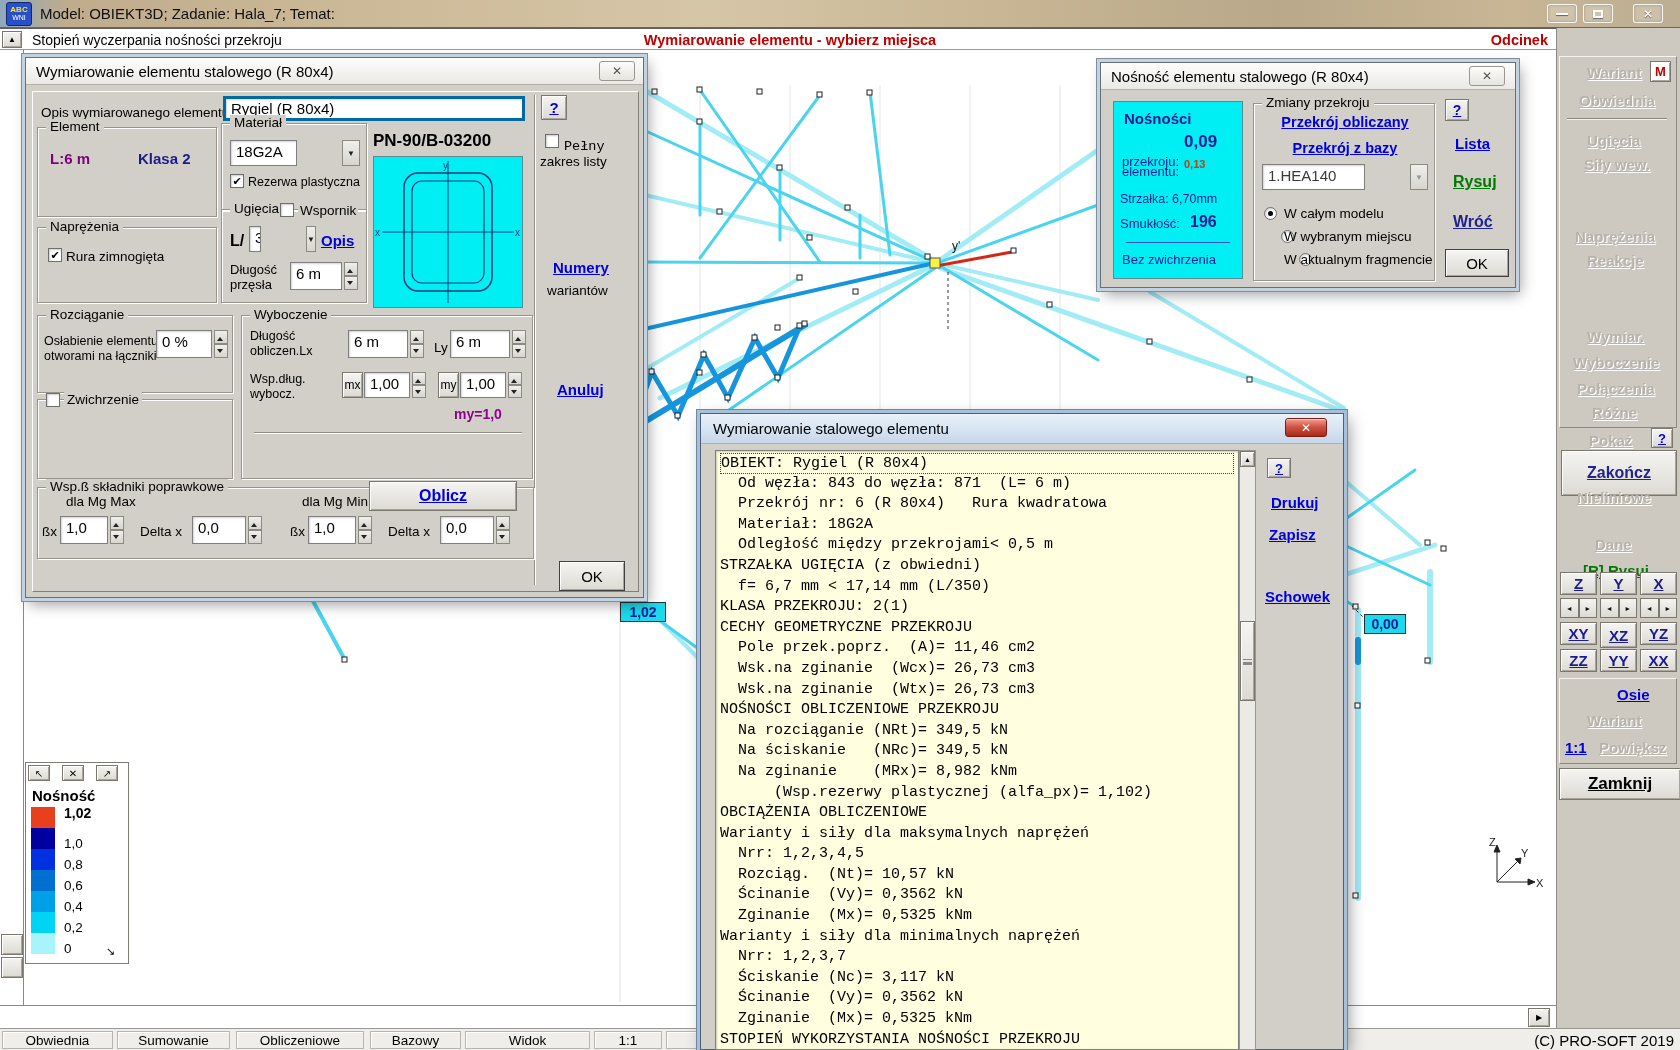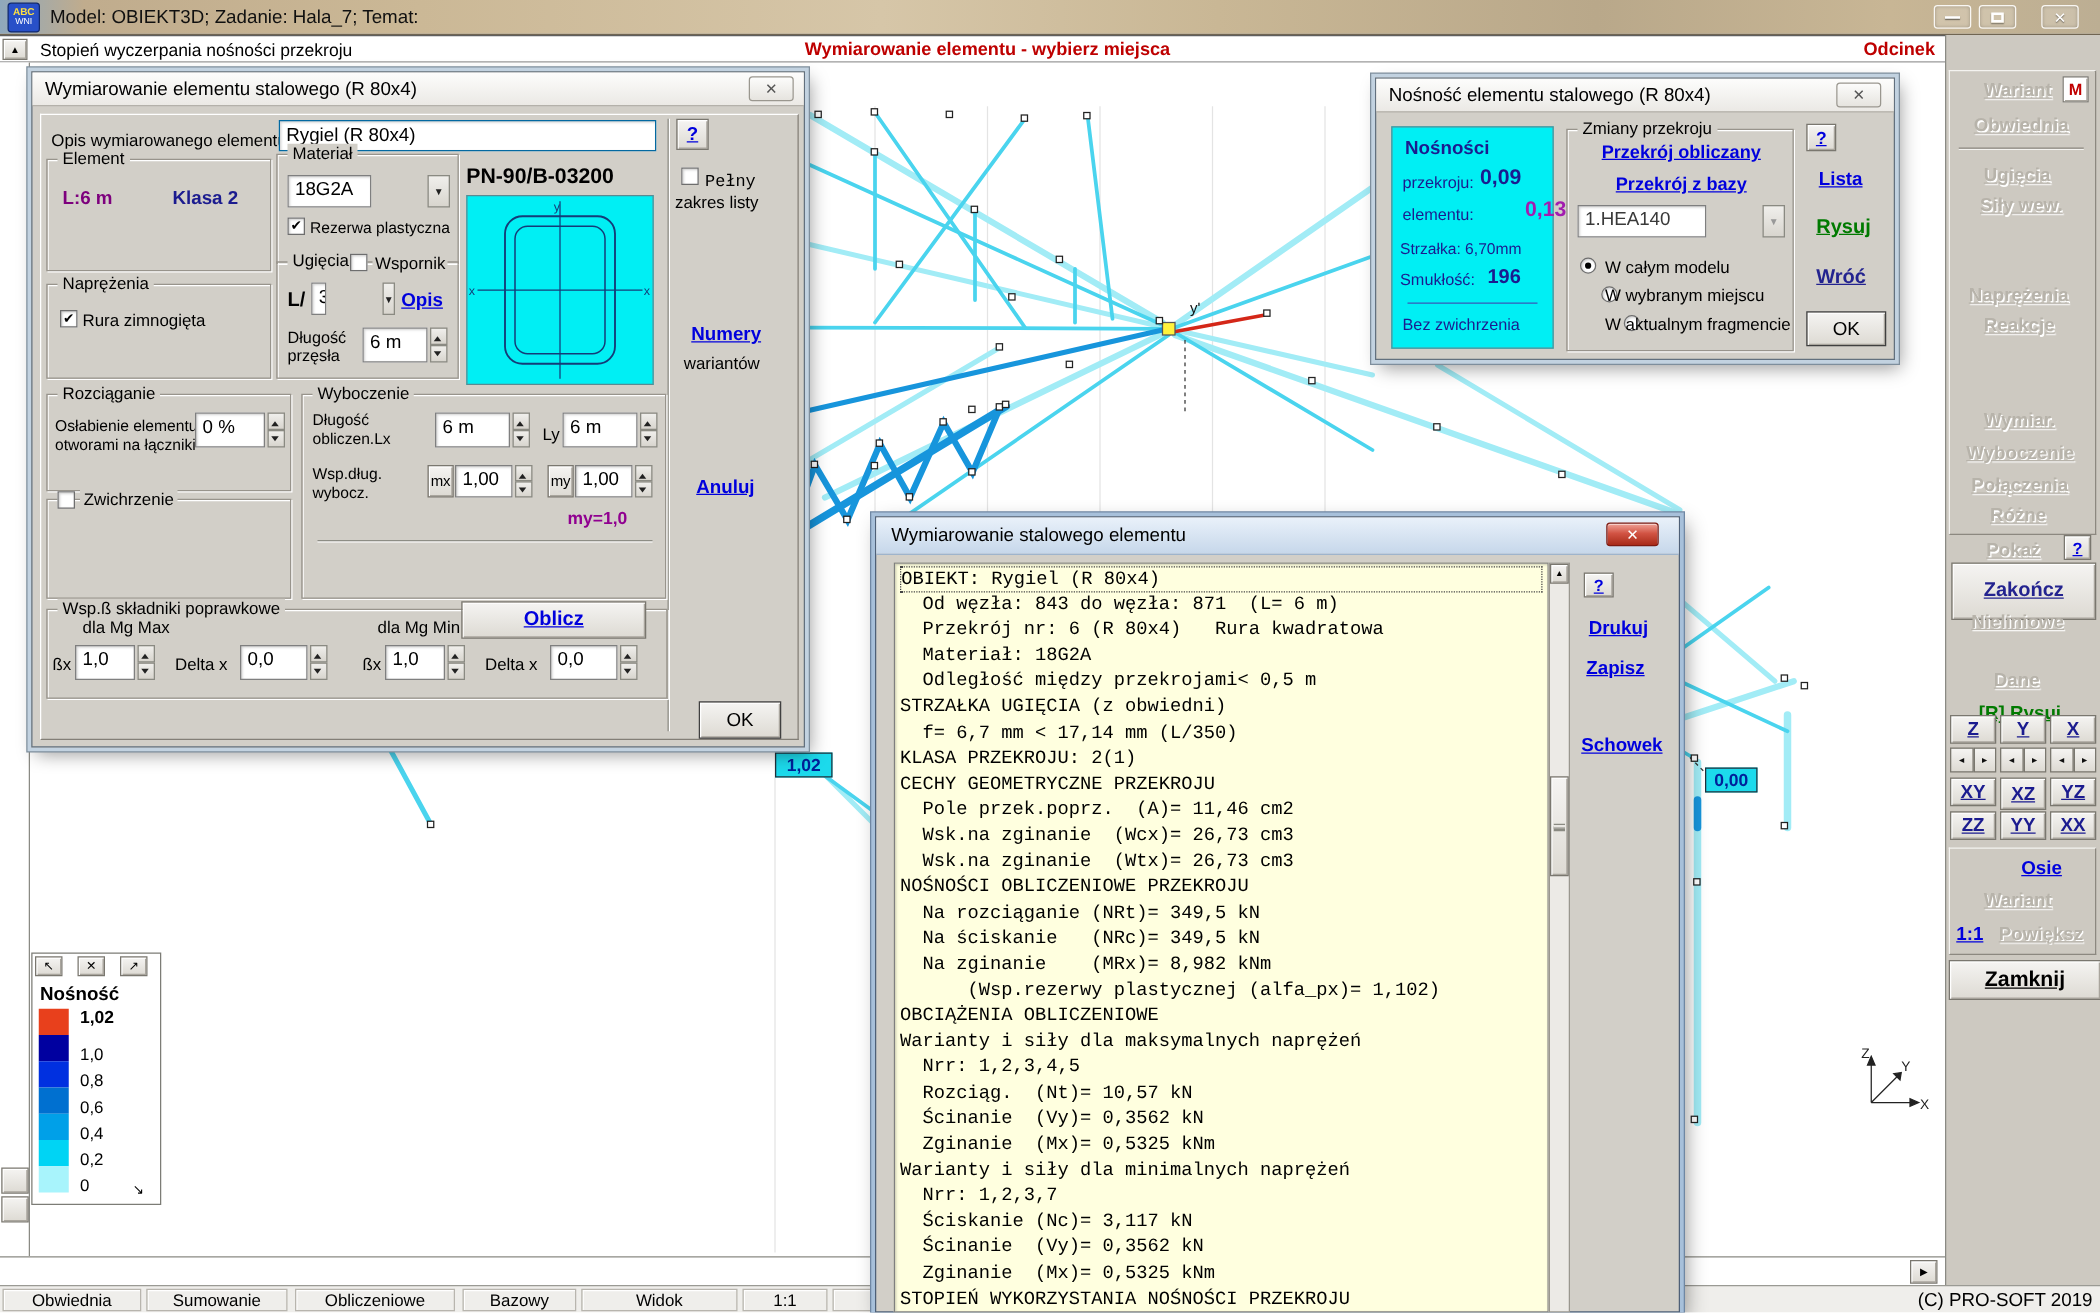--- a/index.html
+++ b/index.html
@@ -25,21 +25,21 @@
 
   
   .topstrip { left:0; top:28px; width:1556px; height:22px; background:#fff;
     border-top:1px solid #5f5f5f; border-bottom:1px solid #9a9a9a; }
   .redtxt { color:#be0000; font-weight:bold; font-size:14.5px; }
 
   
   .btn3d { background:linear-gradient(#f5f4f2,#dddad3); border:1px solid #7a776f;
     box-shadow:inset 1px 1px 0 #fff, inset -1px -1px 0 #a9a59d;
     display:flex; align-items:center; justify-content:center; cursor:default; }
-  .field { background:#fff; border:1px solid #0369a1; box-shadow:inset 1px 1px 2px rgba(0,0,0,.18);
+  .field { background:#fff; border:3px solid #0369a1; box-shadow:inset 1px 1px 2px rgba(0,0,0,.18);
     font-size:15px; padding:2px 5px; display:flex; align-items:center; }
   .grp { border:1px solid #98948c; box-shadow:inset 1px 1px 0 #fff, 1px 1px 0 #fff; }
   .grp > .glab { position:absolute; top:-9px; left:8px; background:#d2cfc8; padding:0 4px; font-size:13.5px; white-space:nowrap; }
   .cb { width:14px; height:14px; background:#fff; border:1px solid #6e6e6e; box-shadow:inset 1px 1px 2px rgba(0,0,0,.2);
     display:inline-flex; align-items:center; justify-content:center; }
   .cb span { visibility:hidden; font-size:11px; line-height:11px; }
   .cb.on span { visibility:visible; }
   .radio { width:13px; height:13px; border-radius:50%; background:#fff; border:1px solid #6e6e6e;
     box-shadow:inset 1px 1px 2px rgba(0,0,0,.2); display:inline-block; position:relative; }
   .radio.on::after { content:""; position:absolute; left:3px; top:3px; width:5px; height:5px; border-radius:50%; background:#000; }
@@ -493,24 +493,24 @@
   <div class="L dlg" style="left:1100px;top:62px;width:416px;height:226px;z-index:10;">
     <div class="dtitle">
         <span>Nośność elementu stalowego (R 80x4)</span>
       </div>
     <div class="xbtn" style="right:10px;top:3px;">
         <span>✕</span>
       </div>
 
     <div class="L cyanpanel" style="left:12px;top:38px;width:130px;height:178px;">
       <span class="L navy" style="left:10px;top:8px;font-size:15px;font-weight:bold;">Nośności</span>
-      <span class="L navy" style="left:8px;top:36px;font-size:13px;">przekroju:</span>
+      <span class="L navy" style="left:8px;top:52px;font-size:13px;">przekroju:</span>
       <span class="L navy" style="left:70px;top:30px;font-size:17px;font-weight:bold;">0,09</span>
       <span class="L navy" style="left:8px;top:62px;font-size:13px;">elementu:</span>
-      <span class="L" style="left:70px;top:56px;font-size:17px;font-weight:bold;color:#a21caf;margin-left:36px;">0,13</span>
+      <span class="L" style="left:70px;top:56px;font-size:11px;font-weight:bold;color:#c2410c;">0,13</span>
       <span class="L navy" style="left:6px;top:90px;font-size:12.5px;">Strzałka: 6,70mm</span>
       <span class="L navy" style="left:6px;top:114px;font-size:13px;">Smukłość:</span>
       <span class="L navy" style="left:76px;top:111px;font-size:16px;font-weight:bold;">196</span>
       <div class="L" style="left:12px;top:140px;width:104px;height:1px;background:#3858b8;"></div>
       <span class="L navy" style="left:8px;top:150px;font-size:13px;">Bez zwichrzenia</span>
     </div>
 
     <div class="L grp" style="left:152px;top:40px;width:182px;height:178px;">
       <span class="glab">Zmiany przekroju</span>
       <span class="lnk L" style="left:0;top:10px;width:182px;text-align:center;font-size:14.5px;">Przekrój obliczany</span>

